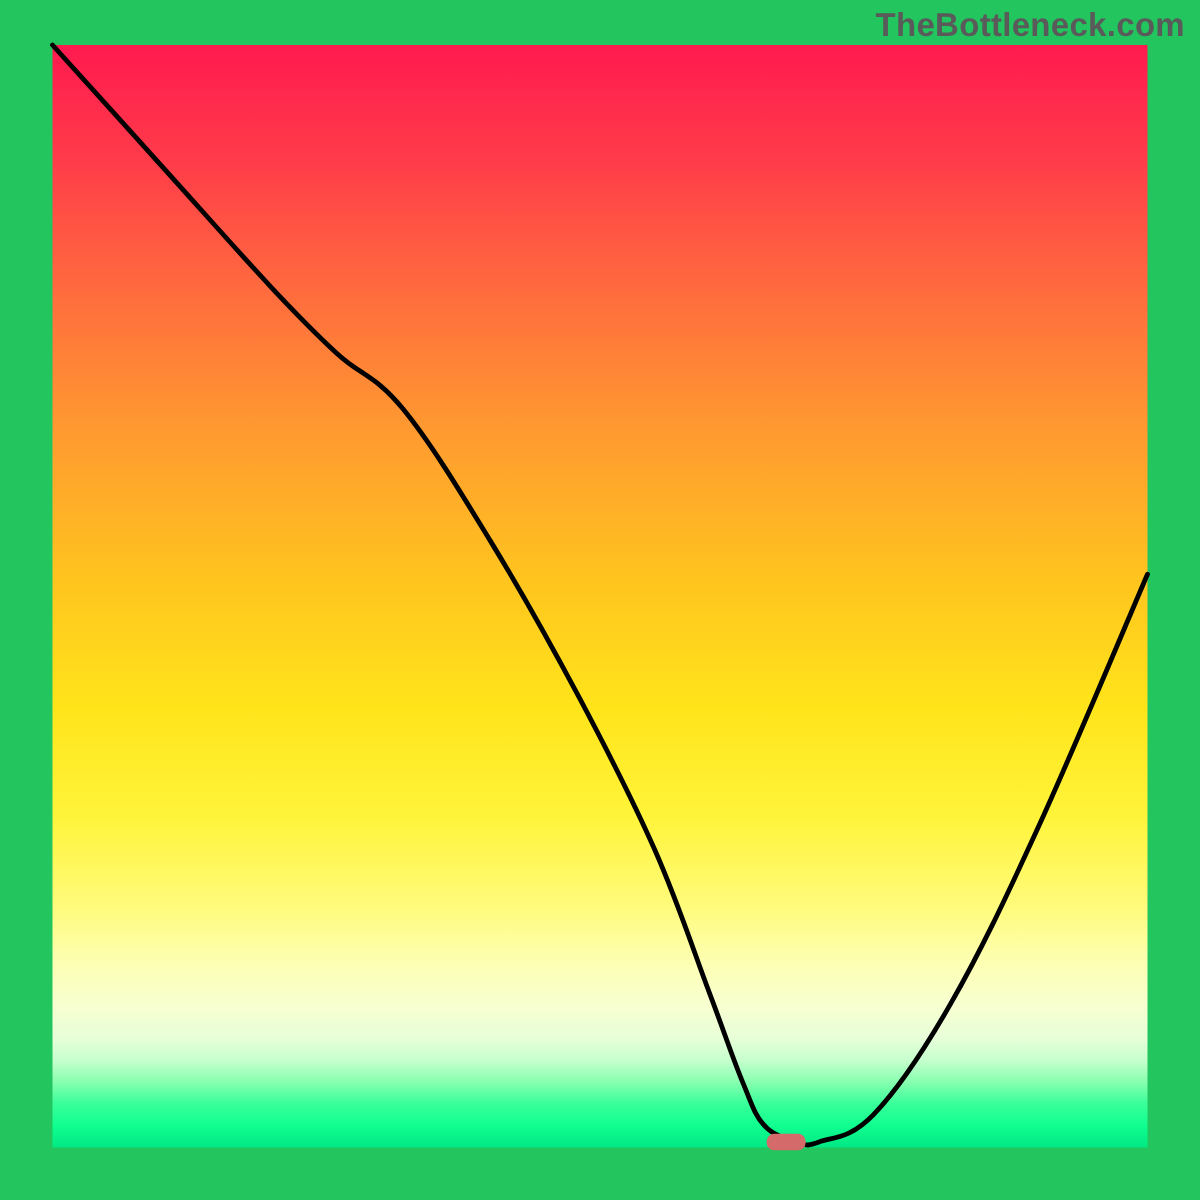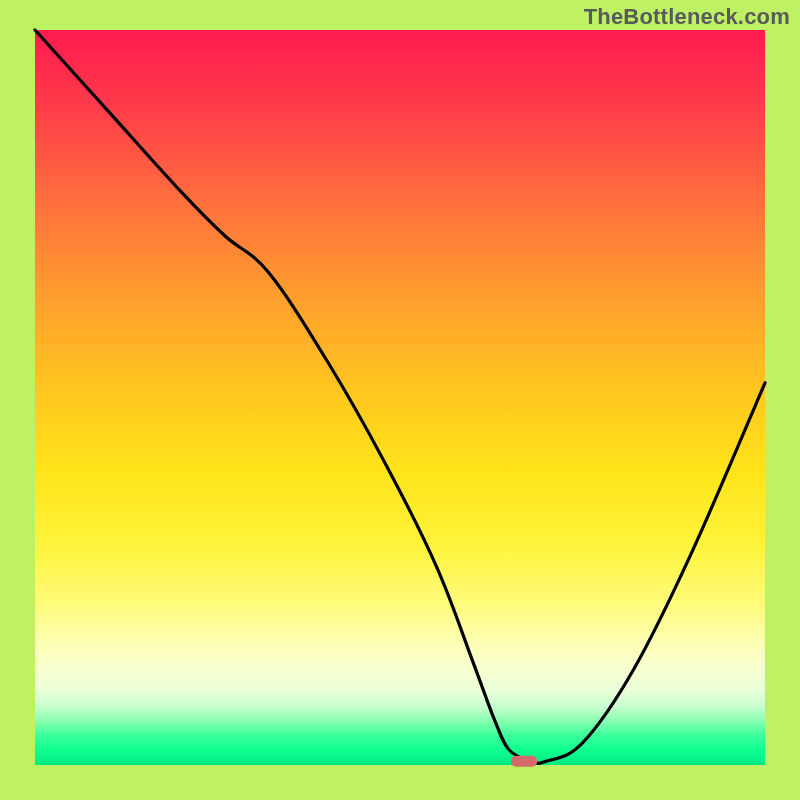--- a/index.html
+++ b/index.html
@@ -1,21 +1,21 @@
 <!DOCTYPE html>
 <html><head>
 <meta charset="utf-8">
 <style>
   * { margin: 0; padding: 0; box-sizing: border-box; }
   html, body { width: 800px; height: 800px; background: #000; overflow: hidden; }
   .frame {
     position: relative;
     width: 800px;
     height: 800px;
-    background: #bef264;
+    background: #22c55e;
   }
   .watermark {
     position: absolute;
     top: 4px;
     right: 10px;
     font-family: Arial, Helvetica, sans-serif;
     font-size: 22px;
     font-weight: bold;
     color: #5a5a5a;
     letter-spacing: 0.2px;

